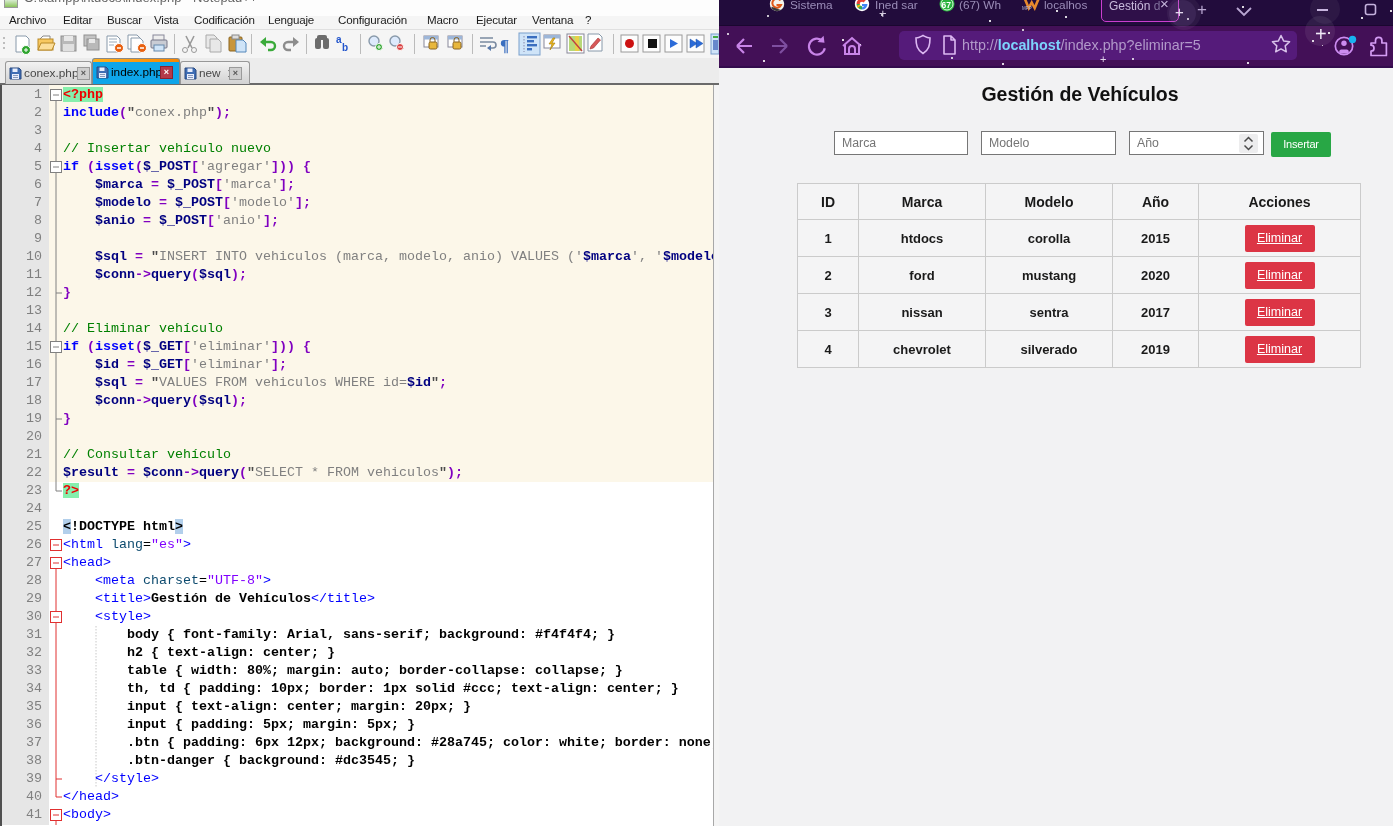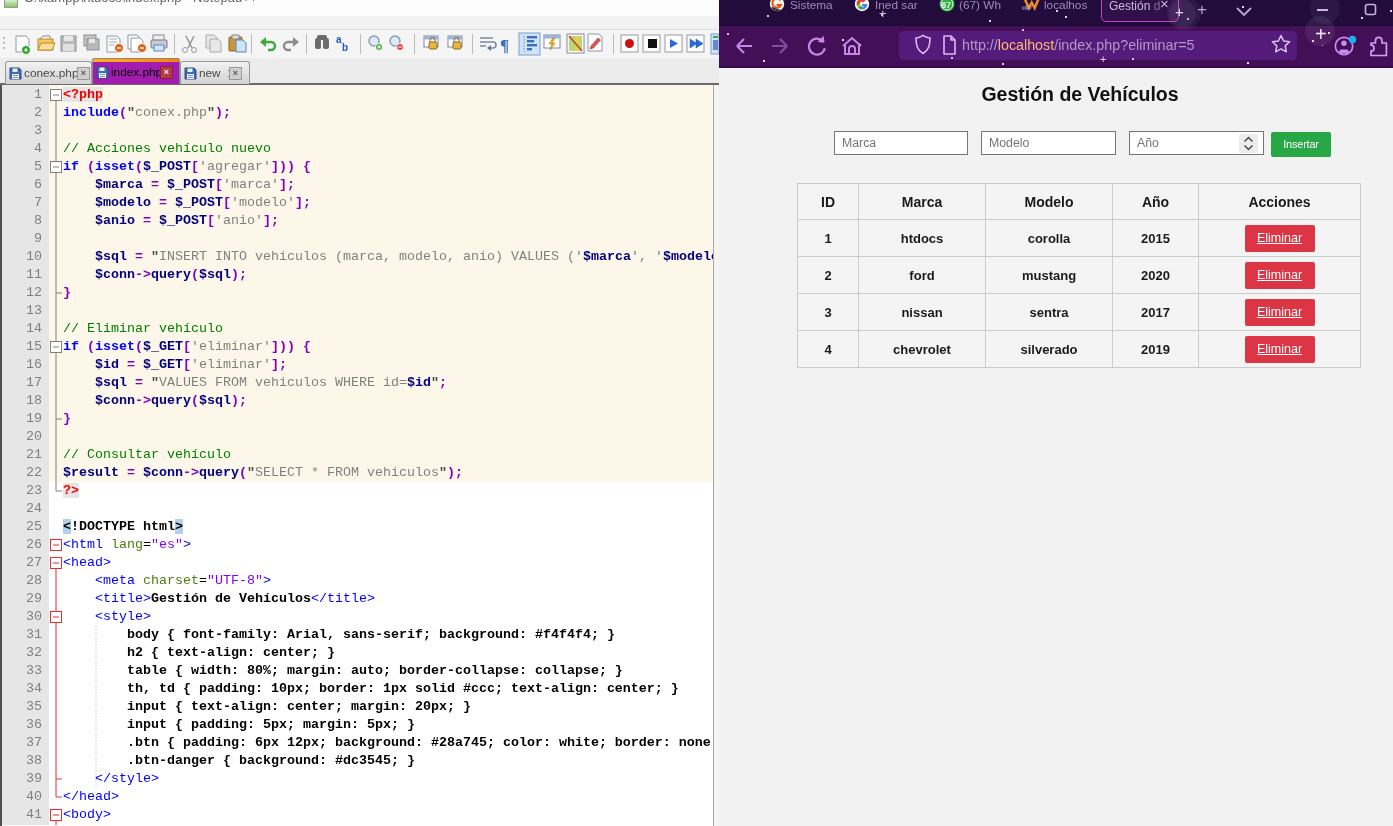--- a/index.html
+++ b/index.html
@@ -26,24 +26,24 @@
 #code{position:absolute;left:61px;top:1px;width:653px;height:740px;
  font-family:"Liberation Mono",monospace;font-size:13.33px;line-height:18px;
  white-space:pre;color:#000}
 .kw{color:#0000ff;font-weight:bold}
 .v{color:#000080;font-weight:bold}
 .p{color:#8000c0;font-weight:bold}
 .q{color:#4a4a4a;font-weight:bold}
 .s{color:#808080}
 .c{color:#008000}
 .tg{color:#0000ff}
-.at{color:#4d7c0f}
+.at{color:#0c4a6e}
 .vl{color:#8000ff}
 .t{font-weight:bold}
-.php{color:#f00000;font-weight:bold;background:#e5e5e5}
+.php{color:#f00000;font-weight:bold;background:#86efac}
 .hb{background:#b2cfeb;font-weight:bold}
 
 #brw{position:absolute;left:719px;top:0;width:674px;height:826px;background:#f2f2f3}
 #btabs{position:absolute;left:0;top:0;width:674px;height:26px;background:#220c3c}
 #bnav{position:absolute;left:0;top:26px;width:674px;height:40px;background:#431057}
 #bborder{position:absolute;left:0;top:66px;width:674px;height:2px;background:#330b4d}
 .tabtxt{position:absolute;top:-2px;height:14px;line-height:14px;font-size:11.8px;color:#9b8db8;white-space:nowrap}
 #atab{position:absolute;left:382px;top:-7px;width:76px;height:27px;background:#2f1049;
  border:1.5px solid #cb3ecf;border-radius:5px}
 #urlbar{position:absolute;left:180px;top:31px;width:398px;height:29px;background:#551b7a;border-radius:5px}
@@ -63,20 +63,33 @@
 #vtab th{font-size:14px;height:35px}
 #vtab td{height:36px}
 .elim{display:inline-block;width:70px;height:27px;line-height:27px;background:#dc3545;border-radius:2px;
  color:#fff;font-size:12.5px;text-decoration:underline;font-weight:normal}
 </style></head><body>
 <div id="cv">
 <div id="npp">
       <div id="title">
         <div class="abs" style="left:4px;top:-6px;width:12px;height:12px;background:linear-gradient(#e8f4e8 30%,#8cc45c);border:1px solid #999"></div>
         <div class="abs" style="left:24px;top:-10px;font-size:13px;color:#666">C:\xampp\htdocs\index.php - Notepad++</div>
+      </div>
+      <div id="menubar">
+        <span class="mi" style="left:9px">Archivo</span>
+        <span class="mi" style="left:63px">Editar</span>
+        <span class="mi" style="left:107px">Buscar</span>
+        <span class="mi" style="left:154px">Vista</span>
+        <span class="mi" style="left:194px">Codificación</span>
+        <span class="mi" style="left:268px">Lenguaje</span>
+        <span class="mi" style="left:338px">Configuración</span>
+        <span class="mi" style="left:427px">Macro</span>
+        <span class="mi" style="left:476px">Ejecutar</span>
+        <span class="mi" style="left:532px">Ventana</span>
+        <span class="mi" style="left:585px">?</span>
       </div>
       <div id="toolbar">
         <svg width="719" height="29" style="position:absolute;left:0;top:0">
           <g fill="none">
             <g stroke-width="1">
               <circle cx="4" cy="8" r="1" fill="#aaa"></circle>
               <circle cx="4" cy="13" r="1" fill="#aaa"></circle>
               <circle cx="4" cy="18" r="1" fill="#aaa"></circle>
               <path d="M16 6 h10 l3 3 v13 h-13 z" fill="#fff" stroke="#8899aa"></path>
               <circle cx="26" cy="20" r="4.5" fill="#2fa52f" stroke="#fff"></circle>
@@ -180,21 +193,21 @@
           <svg class="abs" style="left:3px;top:5px" width="13" height="13">
             <path d="M1 1 h9 l2 2 v9 h-11 z" fill="#3e6db4" stroke="#2a4a80" stroke-width="1"></path>
             <rect x="3.5" y="1.5" width="5" height="3.5" fill="#e8eefc"></rect>
             <rect x="3" y="7" width="7" height="5" fill="#e8eefc"></rect>
             <rect x="4" y="8" width="5" height="1" fill="#8899bb"></rect>
             <rect x="4" y="10" width="5" height="1" fill="#8899bb"></rect>
           </svg>
           <span class="abs" style="left:18px;top:4px">conex.php</span>
           <div class="tabx" style="left:71px;top:5px">×</div>
         </div>
-        <div class="tab" style="left:92px;top:0;width:86px;height:25px;background:#a21caf;border:1px solid #888;border-bottom:none;border-radius:3px 3px 0 0;color:#000">
+        <div class="tab" style="left:92px;top:0;width:86px;height:25px;background:#0ea5e9;border:1px solid #888;border-bottom:none;border-radius:3px 3px 0 0;color:#000">
           <div class="abs" style="left:0;top:0;width:86px;height:3px;background:linear-gradient(90deg,#ffb020,#f88500)"></div>
           <svg class="abs" style="left:3px;top:7px" width="13" height="13">
             <path d="M1 1 h9 l2 2 v9 h-11 z" fill="#3e6db4" stroke="#2a4a80" stroke-width="1"></path>
             <rect x="3.5" y="1.5" width="5" height="3.5" fill="#e8eefc"></rect>
             <rect x="3" y="7" width="7" height="5" fill="#e8eefc"></rect>
             <rect x="4" y="8" width="5" height="1" fill="#8899bb"></rect>
             <rect x="4" y="10" width="5" height="1" fill="#8899bb"></rect>
           </svg>
           <span class="abs" style="left:18px;top:6px">index.php</span>
           <div class="tabx" style="left:67px;top:7px;background:#b43a4a;border-color:#8c2030;color:#fff">×</div>
@@ -278,21 +291,21 @@
             <line x1="51" y1="532.0" x2="57" y2="532.0" stroke="#e03030"></line>
             <rect x="48.5" y="724.5" width="11" height="11" fill="#fff" stroke="#e03030"></rect>
             <line x1="51" y1="730.0" x2="57" y2="730.0" stroke="#e03030"></line>
             <line x1="54" y1="736.0" x2="54" y2="740" stroke="#e03030"></line>
             <line x1="94" y1="541.0" x2="94" y2="703.0" stroke="#c8c8c8" stroke-dasharray="1.5 1.5"></line>
           </g>
         </svg>
         <div id="code"><span class="php">&lt;?php</span>
 <span class="kw">include</span><span class="p">(</span><span class="q">"</span><span class="s">conex.php</span><span class="q">"</span><span class="p">);</span>
 
-<span class="c">// Acciones vehículo nuevo</span>
+<span class="c">// Insertar vehículo nuevo</span>
 <span class="kw">if</span> <span class="p">(</span><span class="kw">isset</span><span class="p">(</span><span class="v">$_POST</span><span class="p">[</span><span class="s">'agregar'</span><span class="p">]))</span> <span class="p">{</span>
     <span class="v">$marca</span> <span class="p">=</span> <span class="v">$_POST</span><span class="p">[</span><span class="s">'marca'</span><span class="p">];</span>
     <span class="v">$modelo</span> <span class="p">=</span> <span class="v">$_POST</span><span class="p">[</span><span class="s">'modelo'</span><span class="p">];</span>
     <span class="v">$anio</span> <span class="p">=</span> <span class="v">$_POST</span><span class="p">[</span><span class="s">'anio'</span><span class="p">];</span>
 
     <span class="v">$sql</span> <span class="p">=</span> <span class="q">"</span><span class="s">INSERT INTO vehiculos (marca, modelo, anio) VALUES ('</span><span class="v">$marca</span><span class="s">', '</span><span class="v">$modelo</span>
     <span class="v">$conn</span><span class="p">-&gt;</span><span class="v">query</span><span class="p">(</span><span class="v">$sql</span><span class="p">);</span>
 <span class="p">}</span>
 
 <span class="c">// Eliminar vehículo</span>
@@ -371,21 +384,21 @@
         <path d="M103.5 14.8 a8 8 0 1 0 2.3 7.5" stroke="#c884e8" stroke-width="2.2" fill="none"></path>
         <path d="M104.6 9.8 l.9 7 -7 -.9 z" fill="#c884e8"></path>
         <path d="M124 20 l9 -8 9 8 M126 19 v9 h14 v-9" stroke="#c884e8" stroke-width="2" fill="none"></path>
         <path d="M130 28 v-5 a3 3 0 0 1 6 0 v5" stroke="#c884e8" stroke-width="2" fill="none"></path>
       </svg>
       <div id="urlbar">
         <svg width="60" height="29" style="position:absolute;left:0;top:0">
           <path d="M17 7 c3 0 5 -1.5 7 -2.5 c2 1 4 2.5 7 2.5 c0 7 -1 12 -7 15.5 c-6 -3.5 -7 -8.5 -7 -15.5 z" stroke="#dcb8f2" stroke-width="1.6" fill="none"></path>
           <path d="M45 5 h7 l4 4 v14 h-11 z M52 5 v4 h4" stroke="#dcb8f2" stroke-width="1.6" fill="none" stroke-linejoin="round"></path>
         </svg>
-        <div id="urltxt">http://<span style="color:#fdba74;font-weight:normal">localhost</span>/index.php?eliminar=5</div>
+        <div id="urltxt">http://<span style="color:#7dd3fc;font-weight:bold">localhost</span>/index.php?eliminar=5</div>
         <svg width="26" height="29" style="position:absolute;left:369px;top:0">
           <path d="M13 4.5 l2.6 5.4 6 .8 -4.4 4.2 1.1 5.9 -5.3 -2.9 -5.3 2.9 1.1 -5.9 -4.4 -4.2 6 -.8 z" stroke="#d8c2ea" stroke-width="1.5" fill="none" stroke-linejoin="round"></path>
         </svg>
       </div>
       <svg width="96" height="40" style="position:absolute;left:578px;top:26px">
         <circle cx="47" cy="20" r="8.7" stroke="#cc8cf0" stroke-width="1.7" fill="none"></circle>
         <circle cx="47" cy="17.3" r="2.7" fill="#cc8cf0"></circle>
         <rect x="42.3" y="23.6" width="9.4" height="4" rx="2" fill="#cc8cf0"></rect>
         <circle cx="55.5" cy="13.5" r="3.7" fill="#18b2f0"></circle>
         <path d="M74 17 h4.5 v-2.5 a3.2 3.2 0 0 1 6.4 0 v2.5 h4.5 v12.5 h-15.4 v-4.3 a3 3 0 0 0 0 -6 z" stroke="#d49cf4" stroke-width="1.7" fill="none" stroke-linejoin="round"></path>

